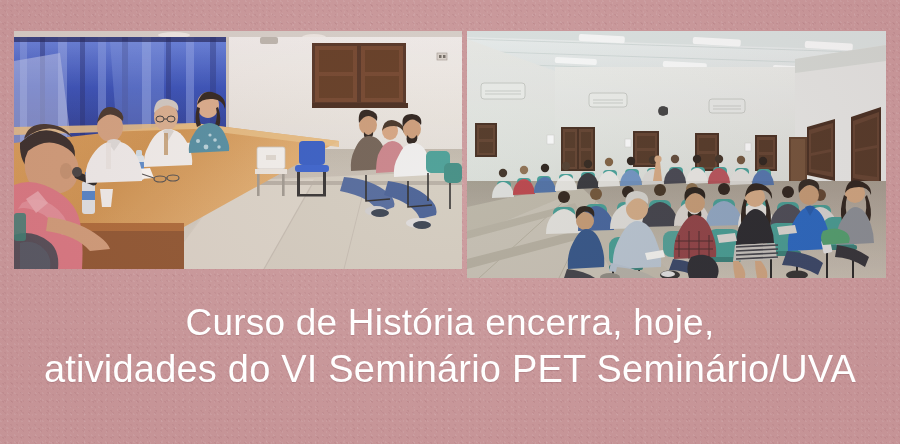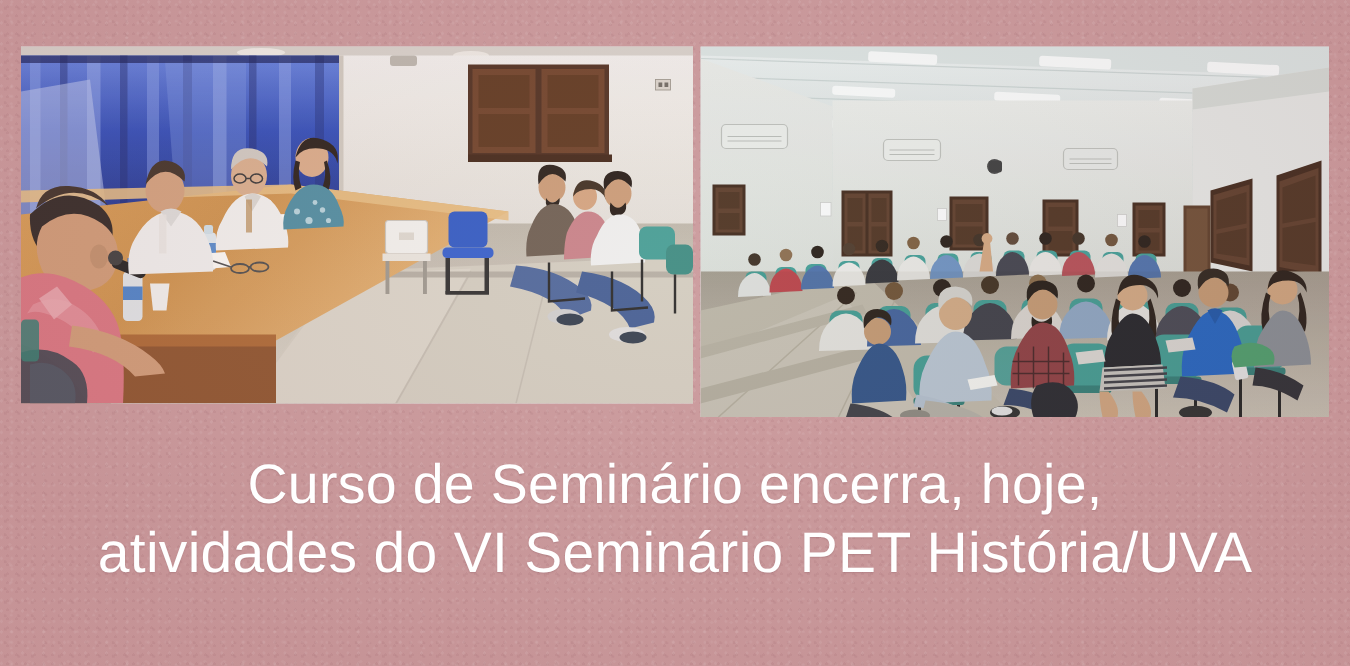--- a/index.html
+++ b/index.html
@@ -655,17 +655,17 @@
           <path d="M310 196 l18 -2 l2 8 l-18 2 Z"></path>
         </g>
       </g>
 
       <rect x="0" y="150" width="419" height="97" fill="#2a2418" opacity=".05"></rect>
       <rect x="0" y="0" width="419" height="247" fill="#9fd0c9" opacity=".04"></rect>
     </svg>
   </div>
 
   <div id="headline">
-    <span class="hl-line hl-line-1">Curso de Seminário encerra, hoje,</span>
-    <span class="hl-line hl-line-2">atividades do VI Seminário PET História/UVA</span>
+    <span class="hl-line hl-line-1">Curso de História encerra, hoje,</span>
+    <span class="hl-line hl-line-2">atividades do VI Seminário PET Seminário/UVA</span>
   </div>
 
 </div>
 
 </body></html>

